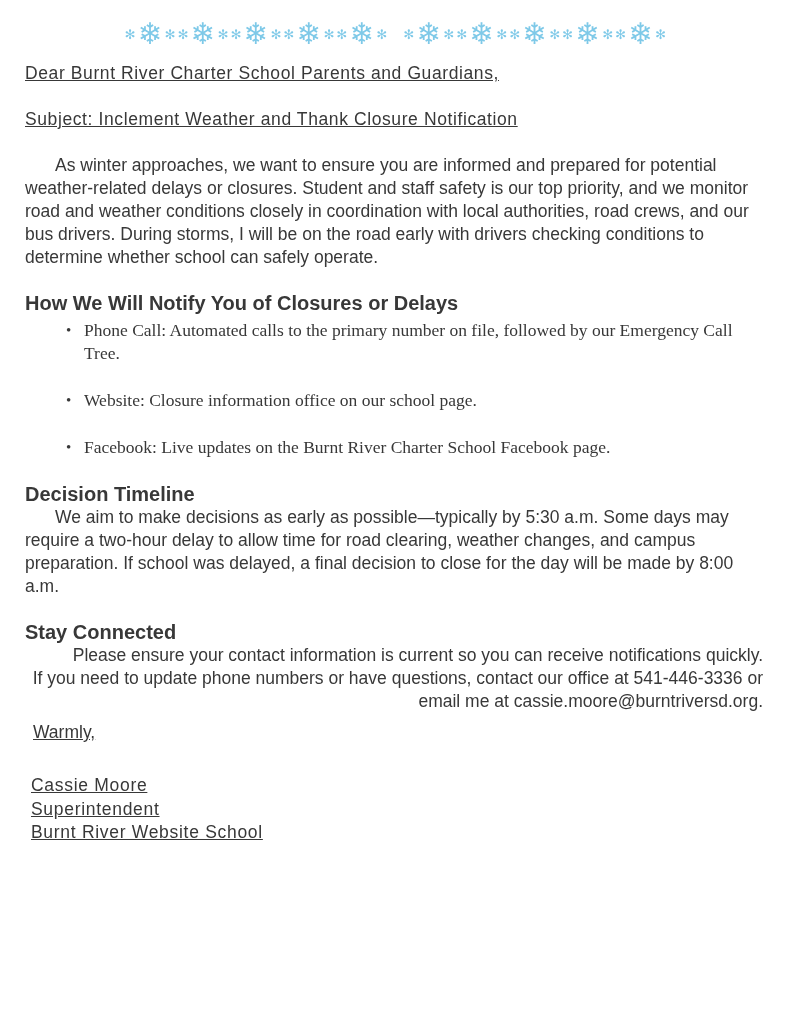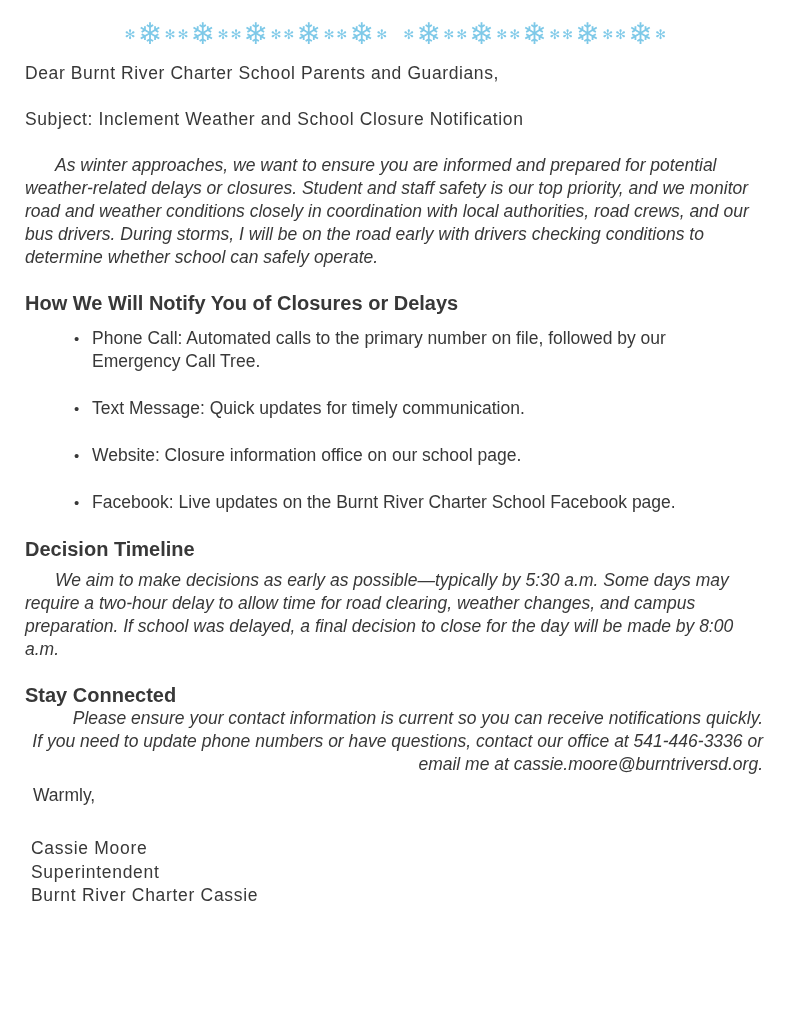--- a/index.html
+++ b/index.html
@@ -37,36 +37,37 @@
     line-height: 1;
   }
   .flake-sm {
     font-size: 13px;
     line-height: 1;
   }
   
   .content {
     padding: 0 28px 0 25px;
   }
-  .line { margin: 0; }
+  .line { margin: 0; text-decoration: underline; }
   .greeting { margin-top: 6px; }
   .subject { margin-top: 23px; }
-  p.para { margin: 23px 0 0 0; font-style: italic; }
+  p.para { margin: 23px 0 0 0; }
   .indent-1 { text-indent: 30px; }
   .indent-2 { text-indent: 42px; }
   h2.sec-heading {
     margin: 23px 0 0 0;
     font-size: 20px;
     line-height: 23px;
     font-weight: 700;
   }
   ul.notify-list {
     list-style: none;
-    margin: 12px;
+    margin: 4px;
     padding: 0 0 0 55px;
+    font-family: Liberation Serif, serif;
   }
   ul.notify-list li {
     position: relative;
     margin: 0 0 24px 0;
   }
   ul.notify-list li::before {
     content: "\2022";
     position: absolute;
     left: -18px;
     top: 0;
@@ -122,44 +123,43 @@
         <span class="flake-sm" style="color: rgb(126, 201, 232);">✻</span>
         <span class="flake-lg" style="color: rgb(126, 201, 232);">❄</span>
         <span class="flake-sm" style="color: rgb(126, 201, 232);">✻</span>
       </div>
   </div>
 
   <div class="content">
 
     <p class="line greeting wide">Dear Burnt River Charter School Parents and Guardians,</p>
 
-    <p class="line subject wide">Subject: Inclement Weather and School Closure Notification</p>
+    <p class="line subject wide">Subject: Inclement Weather and Thank Closure Notification</p>
 
     <p class="para indent-1">As winter approaches, we want to ensure you are informed and prepared for potential weather-related delays or closures. Student and staff safety is our top priority, and we monitor road and weather conditions closely in coordination with local authorities, road crews, and our bus drivers. During storms, I will be on the road early with drivers checking conditions to determine whether school can safely operate.</p>
 
     <h2 class="sec-heading">How We Will Notify You of Closures or Delays</h2>
 
     <ul class="notify-list">
       <li>Phone Call: Automated calls to the primary number on file, followed by our Emergency Call Tree.</li>
-      <li>Text Message: Quick updates for timely communication.</li>
       <li>Website: Closure information office on our school page.</li>
       <li>Facebook: Live updates on the Burnt River Charter School Facebook page.</li>
     </ul>
 
     <h2 class="sec-heading" style="margin-top:16px;">Decision Timeline</h2>
 
-    <p class="para indent-1" style="margin-top:8px;">We aim to make decisions as early as possible—typically by 5:30 a.m. Some days may require a two-hour delay to allow time for road clearing, weather changes, and campus preparation. If school was delayed, a final decision to close for the day will be made by 8:00 a.m.</p>
+    <p class="para indent-1" style="margin-top:0;">We aim to make decisions as early as possible—typically by 5:30 a.m. Some days may require a two-hour delay to allow time for road clearing, weather changes, and campus preparation. If school was delayed, a final decision to close for the day will be made by 8:00 a.m.</p>
 
     <h2 class="sec-heading">Stay Connected</h2>
 
     <p class="para indent-2" style="margin-top:0;text-align:right;">Please ensure your contact information is current so you can receive notifications quickly. If you need to update phone numbers or have questions, contact our office at 541-446-3336 or email me at cassie.moore@burntriversd.org.</p>
 
 
     <p class="line signoff">Warmly,</p>
 
     <div class="signature">
       <div class="line">Cassie Moore</div>
       <div class="line">Superintendent</div>
-      <div class="line">Burnt River Charter Cassie</div>
+      <div class="line">Burnt River Website School</div>
     </div>
 
   </div>
 </div>
 
 </body></html>

